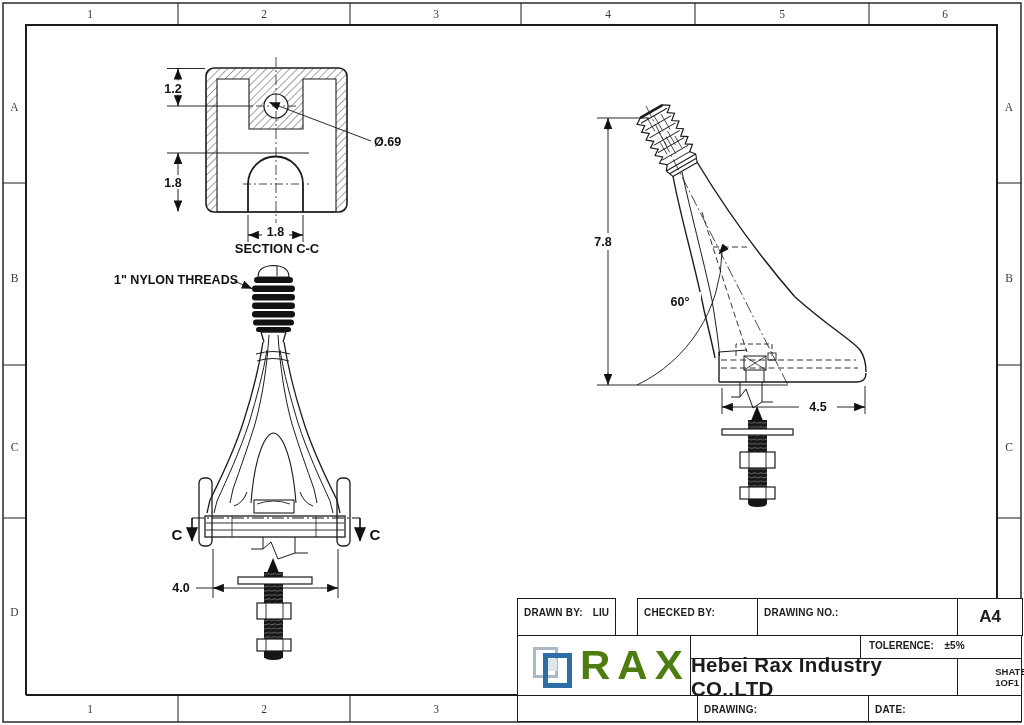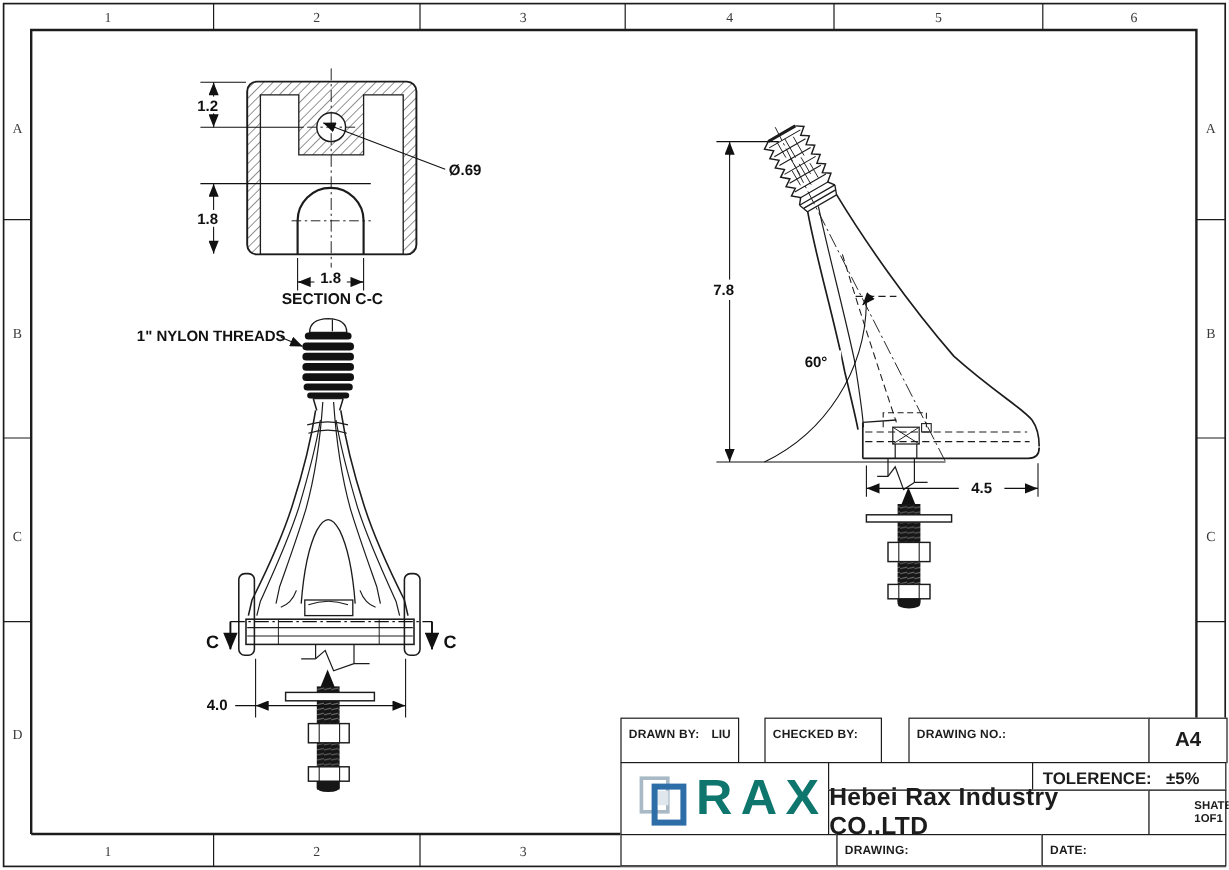--- a/index.html
+++ b/index.html
@@ -10,27 +10,27 @@
   .dim{font-family:"Liberation Sans",sans-serif;font-weight:bold;font-size:12.5px;fill:#111;}
   .sec{font-family:"Liberation Sans",sans-serif;font-weight:bold;font-size:13px;fill:#111;}
   .cc{font-family:"Liberation Sans",sans-serif;font-weight:bold;font-size:15px;fill:#111;}
   
   .tb{position:absolute;box-sizing:border-box;border:1px solid #1c1c1c;background:#fff;}
   .tb .lbl{font-size:10px;font-weight:bold;letter-spacing:.2px;}
   .pad{padding:3px 6px;}
   .a4{display:flex;align-items:center;justify-content:center;font-size:17px;font-weight:600;}
   .company{display:flex;align-items:center;justify-content:center;font-size:20.5px;font-weight:bold;letter-spacing:.3px;}
   .shate{display:flex;align-items:center;justify-content:center;font-size:9.5px;font-weight:bold;}
-  .tol{padding:4px 8px;font-size:14px;font-weight:bold;}
+  .tol{padding:4px 8px;font-size:10px;font-weight:bold;}
   .val{margin-left:10px;font-size:10px;font-weight:bold;}
   .logo-cell{overflow:hidden;}
   .logo-sq1{position:absolute;left:15px;top:11px;width:19px;height:25px;border:3px solid #a9b9c6;}
   .logo-sq2{position:absolute;left:25px;top:17px;width:19px;height:25px;border:5px solid #2d6da8;}
   .logo-sq3{position:absolute;left:30px;top:23px;width:9px;height:12px;background:#dfe6ec;}
-  .logo-rax{position:absolute;left:62px;top:5px;font-size:42px;font-weight:bold;color:#0f766e;
+  .logo-rax{position:absolute;left:62px;top:5px;font-size:42px;font-weight:bold;color:#4d7c0f;
             letter-spacing:7px;transform:scaleY(.98);}
 </style>
 </head>
 <body>
 
 <div class="sheet">
 
 <svg width="1024" height="725" viewBox="0 0 1024 725">
   <defs>
     <pattern id="hatch" width="5.5" height="5.5" patternUnits="userSpaceOnUse" patternTransform="rotate(45)">
@@ -249,21 +249,21 @@
     <text class="dim" x="680" y="306" text-anchor="middle">60°</text>
     <rect x="799" y="398" width="38" height="17" fill="#fff"></rect>
     <text class="dim" x="818" y="411" text-anchor="middle">4.5</text>
   </g>
 </svg>
 
 <div>
   <div class="tb pad" style="left:517px;top:598px;width:99px;height:38px;">
     <span class="lbl">DRAWN BY:</span><span class="val">LIU</span>
   </div>
-  <div class="tb pad" style="left:637px;top:598px;width:98px;height:38px;">
+  <div class="tb pad" style="left:637px;top:598px;width:121px;height:38px;">
     <span class="lbl">CHECKED BY:</span>
   </div>
   <div class="tb pad" style="left:757px;top:598px;width:201px;height:38px;">
     <span class="lbl">DRAWING NO.:</span>
   </div>
   <div class="tb a4" style="left:957px;top:598px;width:66px;height:38px;">
     <span>A4</span>
   </div>
 
   <div class="tb logo-cell" style="left:517px;top:635px;width:174px;height:61px;">

